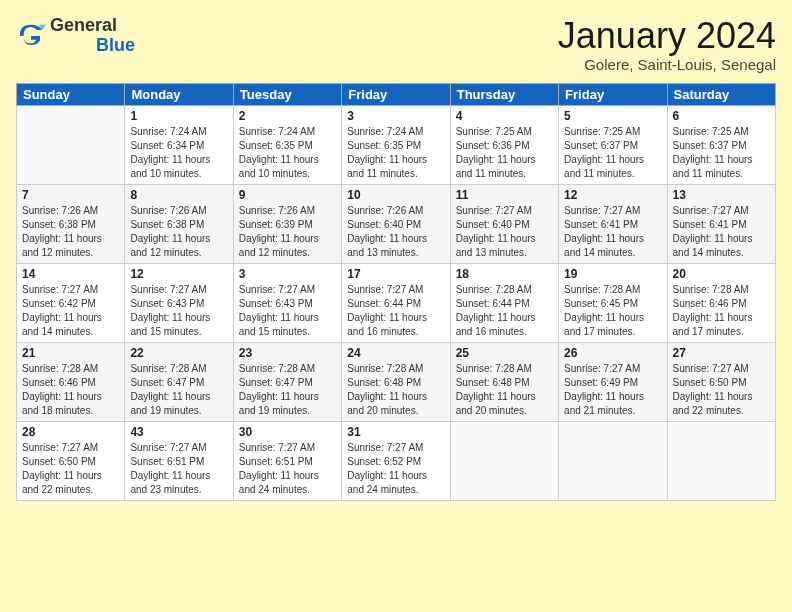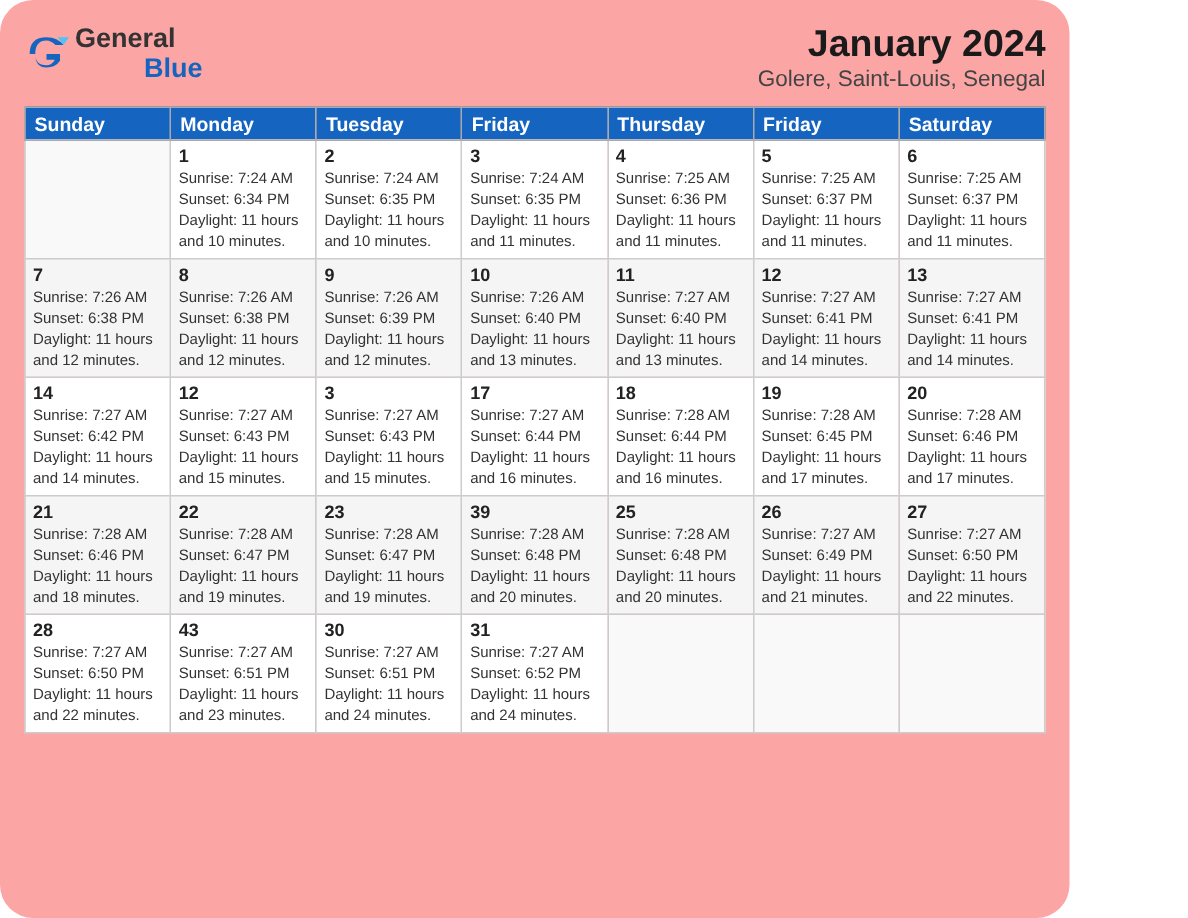--- a/index.html
+++ b/index.html
@@ -4,25 +4,24 @@
   <style>
     * { margin: 0; padding: 0; box-sizing: border-box; }
     body {
       font-family: Arial, sans-serif;
       background: #fff;
       width: 792px;
       height: 612px;
       overflow: hidden;
     }
     .container {
-      width: 713px;
+      width: 792px;
       height: 612px;
       padding: 16px 16px 10px 16px;
-      background: #fca5a5;
-      border-radius: 22px;
+      background: #fef9c3;
     }
     .header {
       display: flex;
       justify-content: space-between;
       align-items: flex-start;
       margin-bottom: 10px;
     }
     .logo {
       display: flex;
       align-items: center;
@@ -38,22 +37,22 @@
     .logo-blue { color: #1565c0; margin-left: 46px; }
     .logo-icon {
       width: 30px;
       height: 30px;
       margin-right: 4px;
     }
     .title-block {
       text-align: right;
     }
     .month-title {
-      font-size: 25px;
-      font-weight: bold;
+      font-size: 36px;
+      font-weight: normal;
       color: #1a1a1a;
       line-height: 1.1;
     }
     .location {
       font-size: 15px;
       color: #444;
     }
     table {
       width: 100%;
       border-collapse: collapse;
@@ -296,21 +295,21 @@
 and 19 minutes.</div>
           </td>
           <td>
             <span class="day-num">23</span>
             <div class="day-info" style="white-space: pre-line;">Sunrise: 7:28 AM
 Sunset: 6:47 PM
 Daylight: 11 hours
 and 19 minutes.</div>
           </td>
           <td>
-            <span class="day-num">39</span>
+            <span class="day-num">24</span>
             <div class="day-info" style="white-space: pre-line;">Sunrise: 7:28 AM
 Sunset: 6:48 PM
 Daylight: 11 hours
 and 20 minutes.</div>
           </td>
           <td>
             <span class="day-num">25</span>
             <div class="day-info" style="white-space: pre-line;">Sunrise: 7:28 AM
 Sunset: 6:48 PM
 Daylight: 11 hours

